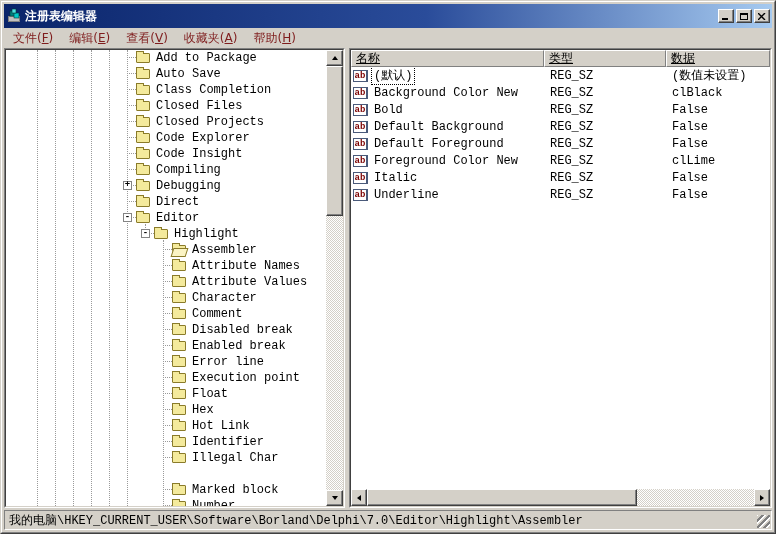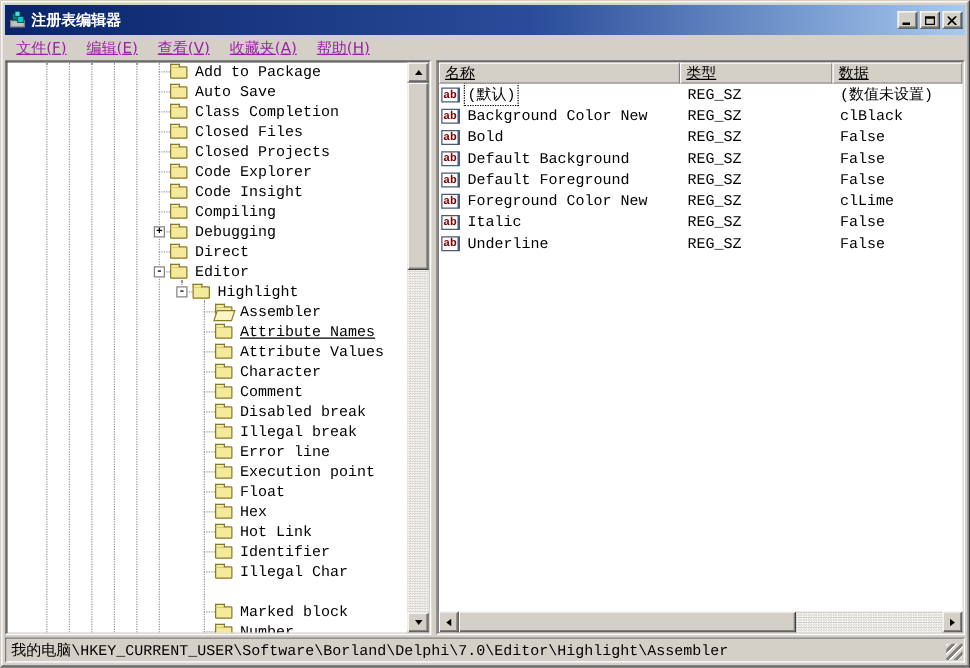--- a/index.html
+++ b/index.html
@@ -16,21 +16,21 @@
     margin-left:3px;white-space:nowrap;overflow:hidden;}
   .wbtn{width:16px;height:14px;margin-left:2px;background:#D4D0C8;position:relative;
     border:1px solid;border-color:#FFFFFF #404040 #404040 #FFFFFF;
     box-shadow:inset -1px -1px 0 #808080;display:flex;align-items:center;justify-content:center;}
   .g-min{position:absolute;left:3px;bottom:2px;width:6px;height:2px;background:#000;}
   .g-max{width:8px;height:7px;border:1px solid #000;border-top-width:2px;}
   .appicon{width:16px;height:16px;flex:0 0 16px;}
 
   
   .menubar{height:20px;flex:0 0 20px;display:flex;align-items:center;padding-left:1px;
-    font:12px "DejaVu Sans","Liberation Sans",sans-serif;color:#a21caf;text-decoration:underline;}
+    font:12px "DejaVu Sans","Liberation Sans",sans-serif;color:#7f1d1d;}
   .mitem{padding:2px 8px;white-space:nowrap;}
 
   
   .main{flex:1;display:flex;overflow:hidden;}
   .pane{border:1px solid;border-color:#808080 #FFFFFF #FFFFFF #808080;}
   .pane-in{border:1px solid;border-color:#404040 #D4D0C8 #D4D0C8 #404040;
     background:#fff;height:100%;display:flex;overflow:hidden;}
   .pane.left{width:341px;flex:0 0 341px;}
   .pane.right{flex:1;margin-left:4px;}
   .pane.right .pane-in{flex-direction:column;}
@@ -242,21 +242,21 @@
     <span class="hconn" style="left: 157px;"></span>
 
     <span class="ficon open" style="left: 166px;"></span>
     <span class="tlabel" style="left: 186px;">Assembler</span>
   </div>
 
   <div class="trow" style="top: 208px;">
     <span class="hconn" style="left: 157px;"></span>
 
     <span class="ficon" style="left: 166px;"></span>
-    <span class="tlabel" style="left: 186px; text-decoration: underline;">Attribute Names</span>
+    <span class="tlabel" style="left: 186px;">Attribute Names</span>
   </div>
 
   <div class="trow" style="top: 224px;">
     <span class="hconn" style="left: 157px;"></span>
 
     <span class="ficon" style="left: 166px;"></span>
     <span class="tlabel" style="left: 186px;">Attribute Values</span>
   </div>
 
   <div class="trow" style="top: 240px;">
@@ -277,21 +277,21 @@
     <span class="hconn" style="left: 157px;"></span>
 
     <span class="ficon" style="left: 166px;"></span>
     <span class="tlabel" style="left: 186px;">Disabled break</span>
   </div>
 
   <div class="trow" style="top: 288px;">
     <span class="hconn" style="left: 157px;"></span>
 
     <span class="ficon" style="left: 166px;"></span>
-    <span class="tlabel" style="left: 186px;">Illegal break</span>
+    <span class="tlabel" style="left: 186px;">Enabled break</span>
   </div>
 
   <div class="trow" style="top: 304px;">
     <span class="hconn" style="left: 157px;"></span>
 
     <span class="ficon" style="left: 166px;"></span>
     <span class="tlabel" style="left: 186px;">Error line</span>
   </div>
 
   <div class="trow" style="top: 320px;">

